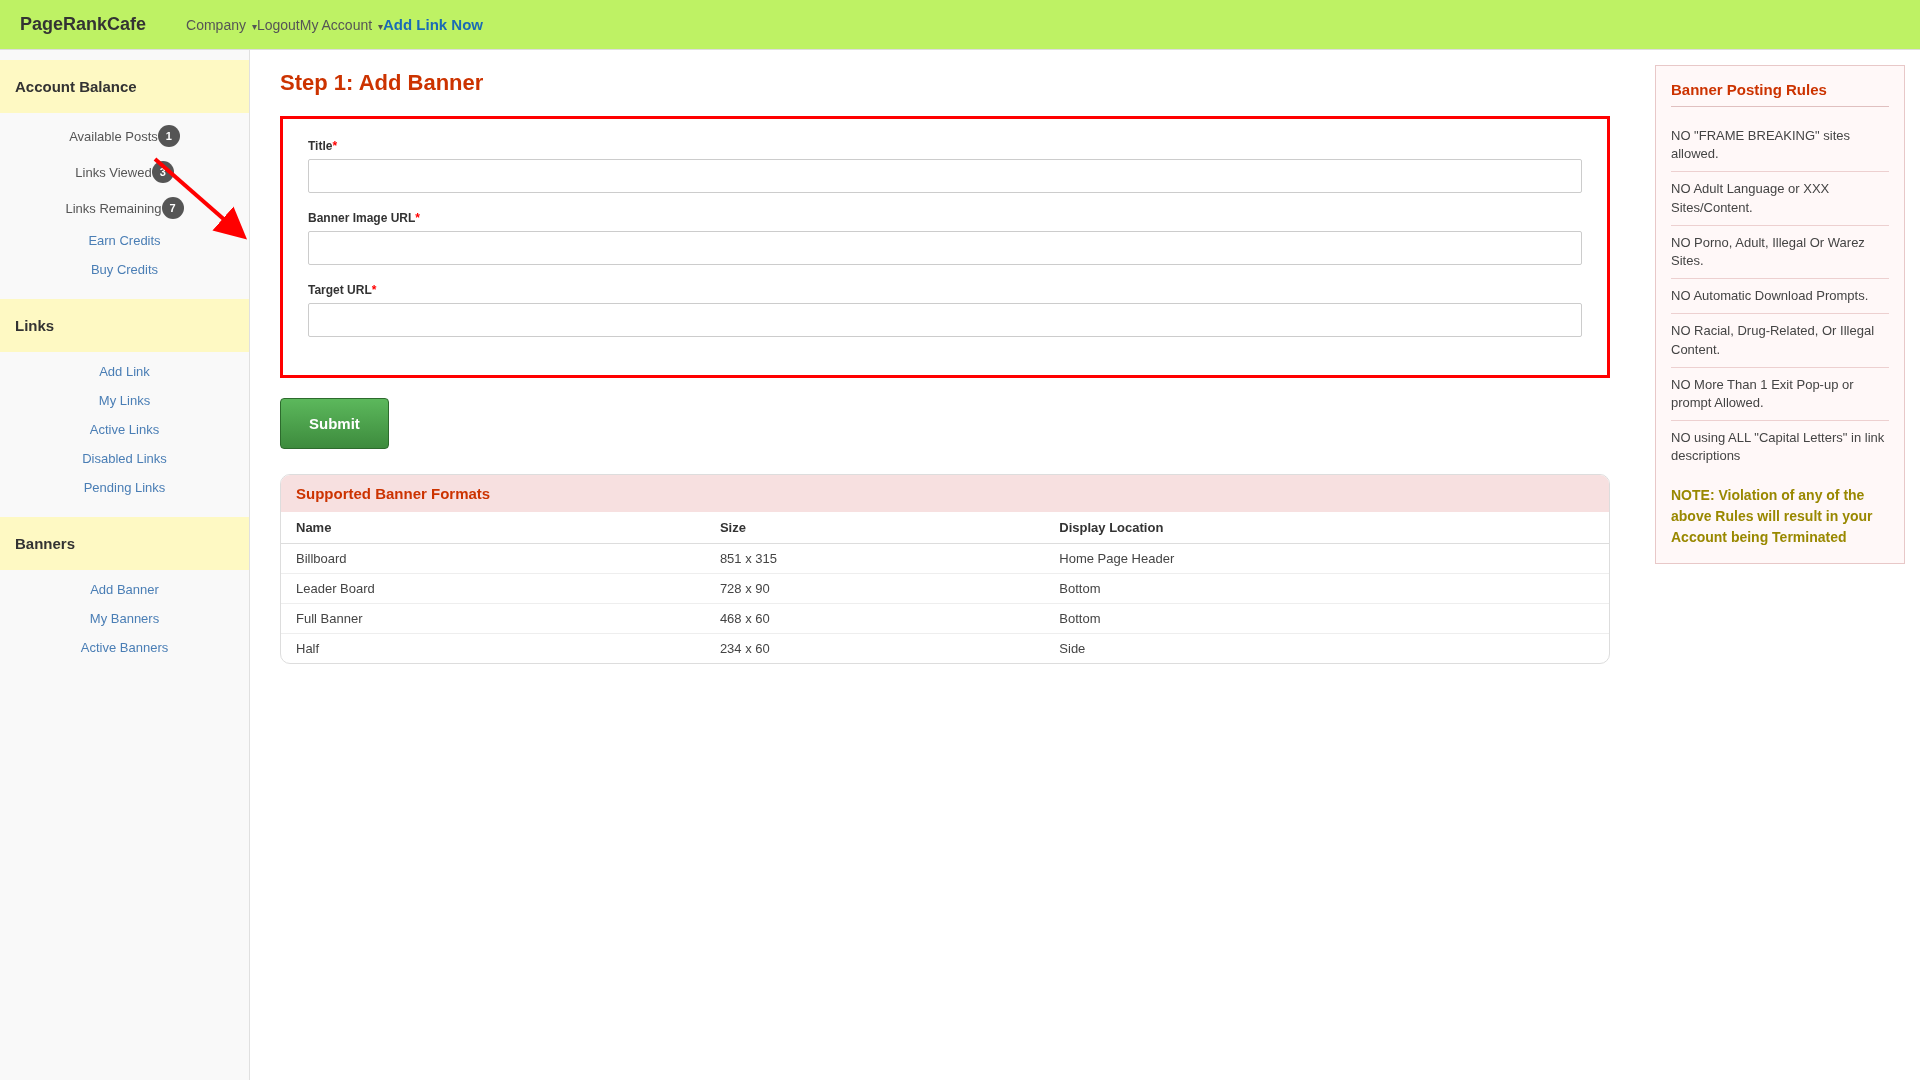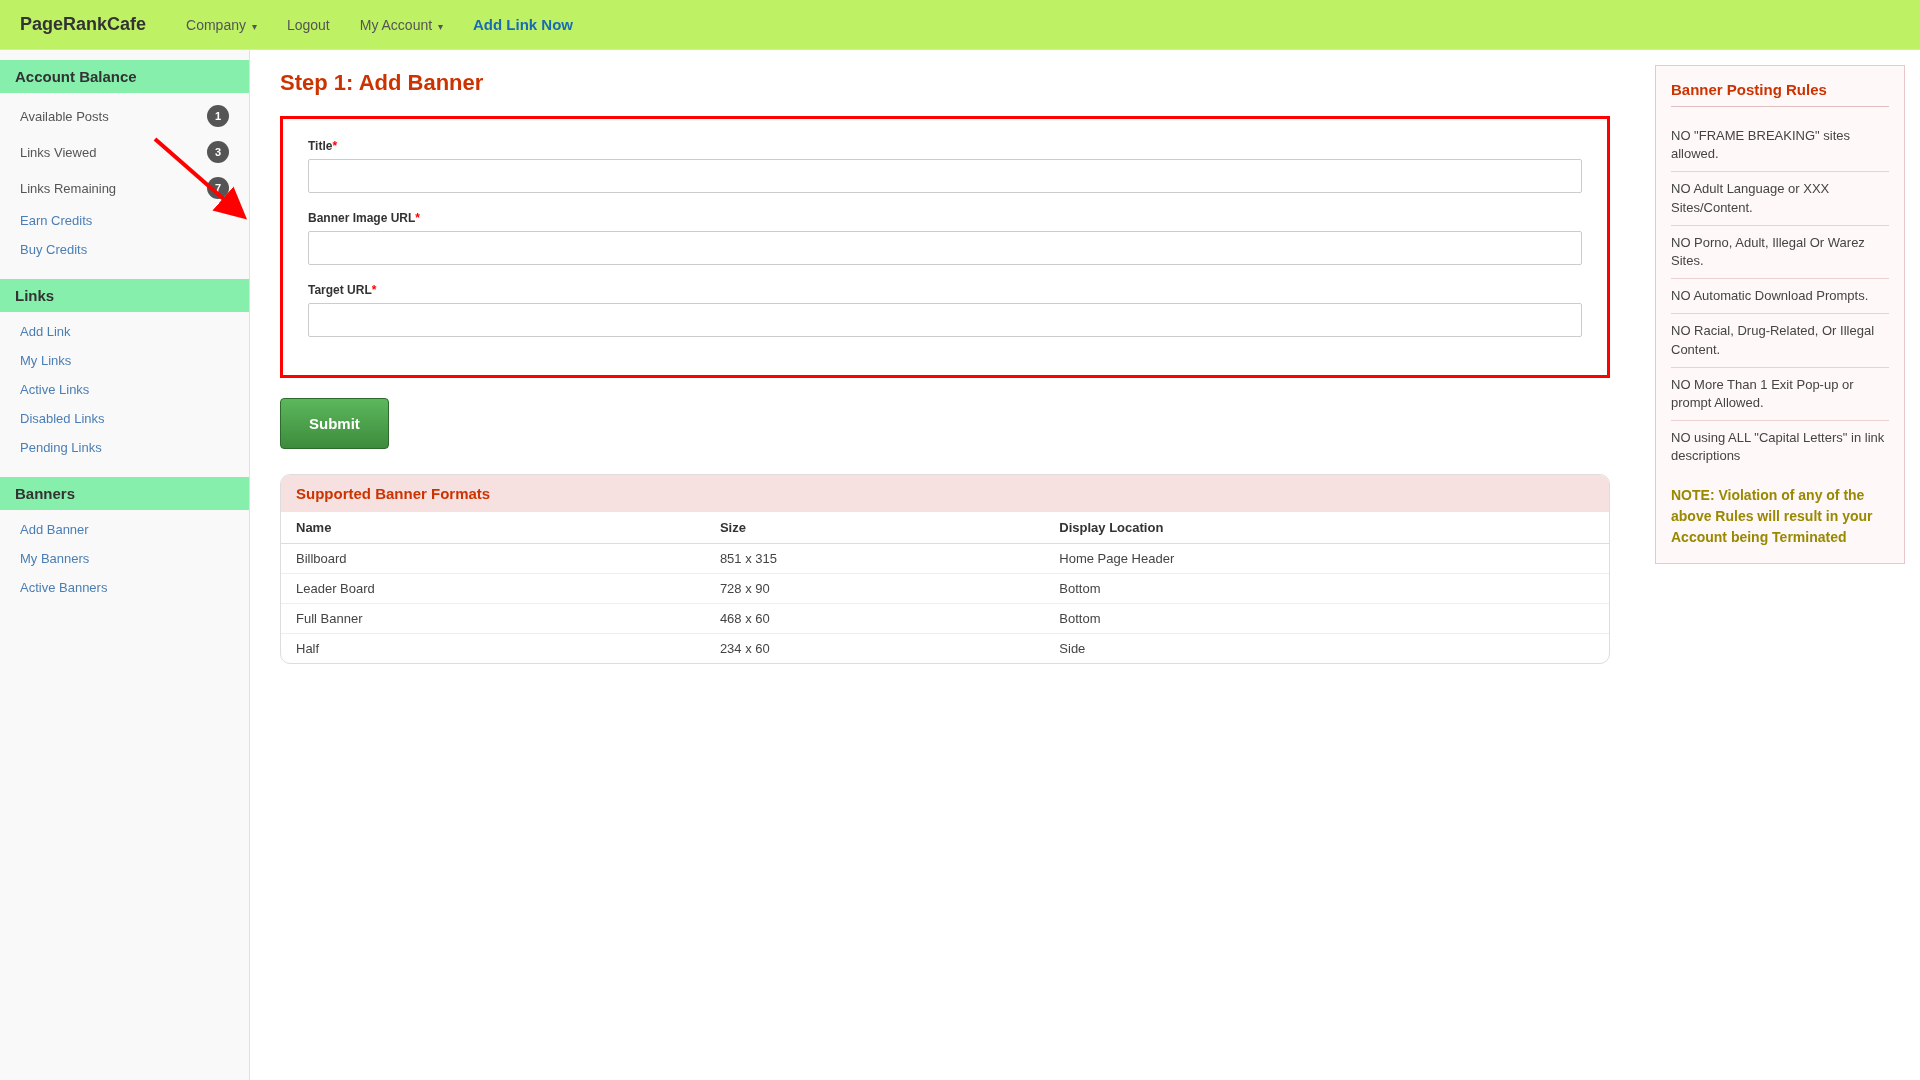--- a/index.html
+++ b/index.html
@@ -17,21 +17,20 @@
     .navbar-brand {
       font-size: 18px;
       font-weight: bold;
       color: #333;
       margin-right: 40px;
       text-decoration: none;
     }
     .nav-items {
       display: flex;
       align-items: center;
-      gap: 30px;
       list-style: none;
     }
     .nav-items a {
       text-decoration: none;
       color: #555;
       font-size: 14px;
     }
     .nav-items .dropdown-arrow { font-size: 10px; margin-left: 2px; }
     .nav-add-link {
       color: #1a6bb5 !important;
@@ -47,30 +46,30 @@
 
     
     .sidebar {
       width: 250px;
       min-width: 250px;
       padding: 10px 0;
       border-right: 1px solid #e0e0e0;
       background: #f9f9f9;
     }
     .sidebar-section-header {
-      background: #86efac;
-      padding: 8px 15px;
+      background: #fef9c3;
+      padding: 18px 15px;
       font-size: 15px;
       font-weight: bold;
       color: #333;
       margin-bottom: 5px;
     }
     .sidebar-item {
       display: flex;
-      justify-content: space-between;
+      justify-content: center;
       align-items: center;
       padding: 7px 20px;
       cursor: pointer;
       color: #555;
       font-size: 13px;
     }
     .sidebar-item a {
       text-decoration: none;
       color: #4a7eb5;
     }

